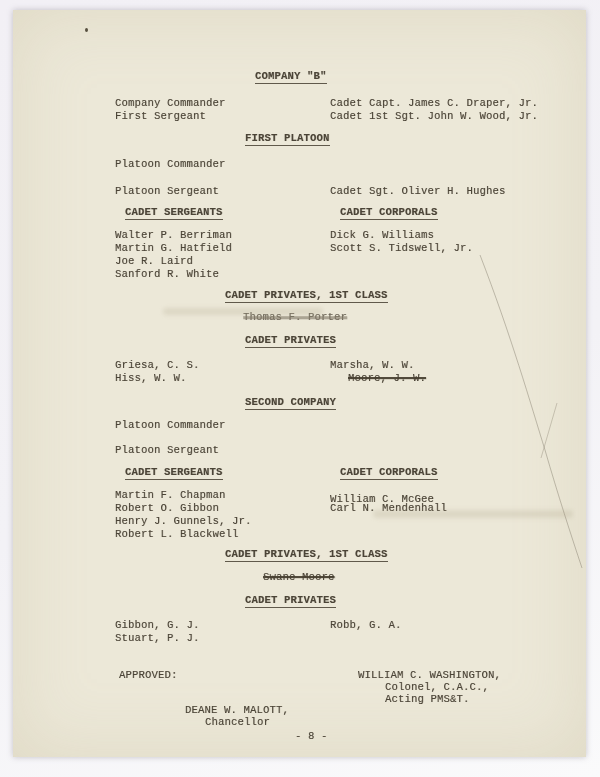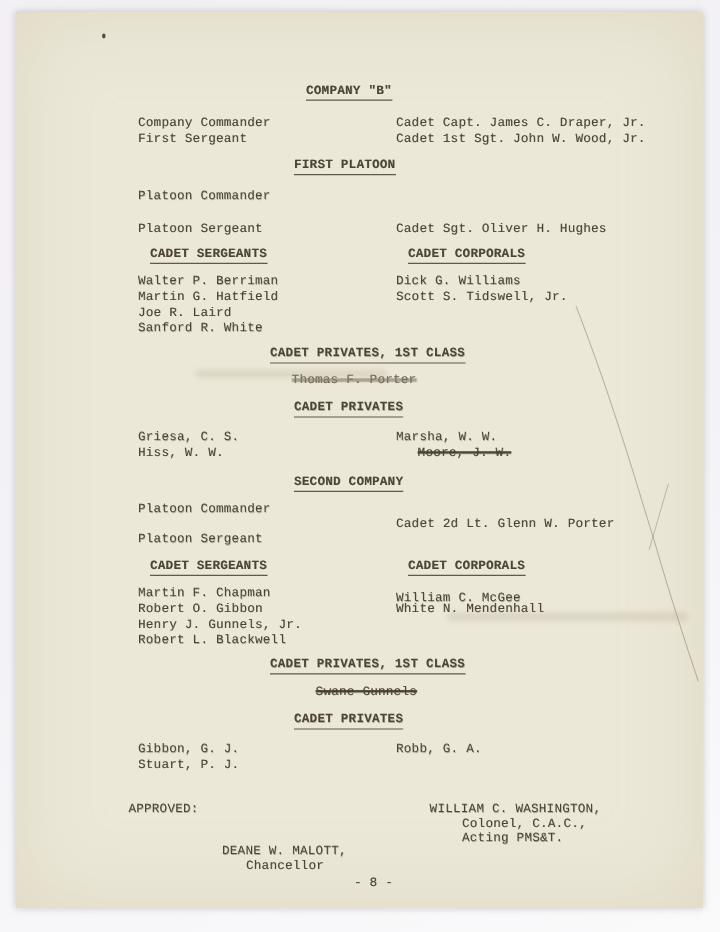--- a/index.html
+++ b/index.html
@@ -74,42 +74,41 @@
 
   <div class="ln hdr" style="left:232px;top:324px">CADET PRIVATES</div>
   <div class="ln" style="left:102px;top:349px">Griesa, C. S.</div>
   <div class="ln" style="left:102px;top:362px">Hiss, W. W.</div>
   <div class="ln" style="left:317px;top:349px">Marsha, W. W.</div>
   <div class="ln struck" style="left:317px;top:362px">Moore, J. W.</div>
 
   <div class="ln hdr" style="left:232px;top:386px">SECOND COMPANY</div>
 
   <div class="ln" style="left:102px;top:409px">Platoon Commander</div>
-  <div class="ln" style="left:317px;top:421px">Cadet 2d Lt. Glenn W. Porter</div>
   <div class="ln" style="left:102px;top:434px">Platoon Sergeant</div>
 
   <div class="ln hdr" style="left:112px;top:456px">CADET SERGEANTS</div>
   <div class="ln hdr" style="left:327px;top:456px">CADET CORPORALS</div>
 
   <div class="ln" style="left:102px;top:479px">Martin F. Chapman</div>
   <div class="ln" style="left:102px;top:492px">Robert O. Gibbon</div>
   <div class="ln" style="left:102px;top:505px">Henry J. Gunnels, Jr.</div>
   <div class="ln" style="left:102px;top:518px">Robert L. Blackwell</div>
   <div class="ln" style="left:317px;top:483px">William C. McGee</div>
-  <div class="ln" style="left:317px;top:492px">White N. Mendenhall</div>
+  <div class="ln" style="left:317px;top:492px">Carl N. Mendenhall</div>
 
   <div class="ln hdr" style="left:212px;top:538px">CADET PRIVATES, 1ST CLASS</div>
-  <div class="ln struck" style="left:232px;top:561px">Swane Gunnels</div>
+  <div class="ln struck" style="left:232px;top:561px">Swane Moore</div>
 
   <div class="ln hdr" style="left:232px;top:584px">CADET PRIVATES</div>
   <div class="ln" style="left:102px;top:609px">Gibbon, G. J.</div>
   <div class="ln" style="left:102px;top:622px">Stuart, P. J.</div>
   <div class="ln" style="left:317px;top:609px">Robb, G. A.</div>
 
-  <div class="ln" style="left:94px;top:659px">APPROVED:</div>
+  <div class="ln" style="left:106px;top:659px">APPROVED:</div>
   <div class="ln" style="left:345px;top:659px">WILLIAM C. WASHINGTON,</div>
   <div class="ln" style="left:372px;top:671px">Colonel, C.A.C.,</div>
   <div class="ln" style="left:372px;top:683px">Acting PMS&amp;T.</div>
   <div class="ln" style="left:172px;top:694px">DEANE W. MALOTT,</div>
   <div class="ln" style="left:192px;top:706px">Chancellor</div>
 
   <div class="ln" style="left:282px;top:720px">- 8 -</div>
 
   <svg class="crease" viewBox="0 0 573 747" xmlns="http://www.w3.org/2000/svg">
     <path d="M 467,245 C 498,325 518,395 532,440 C 545,485 558,525 569,558" fill="none" stroke="#7d7565" stroke-width="0.8" opacity="0.55"></path>

